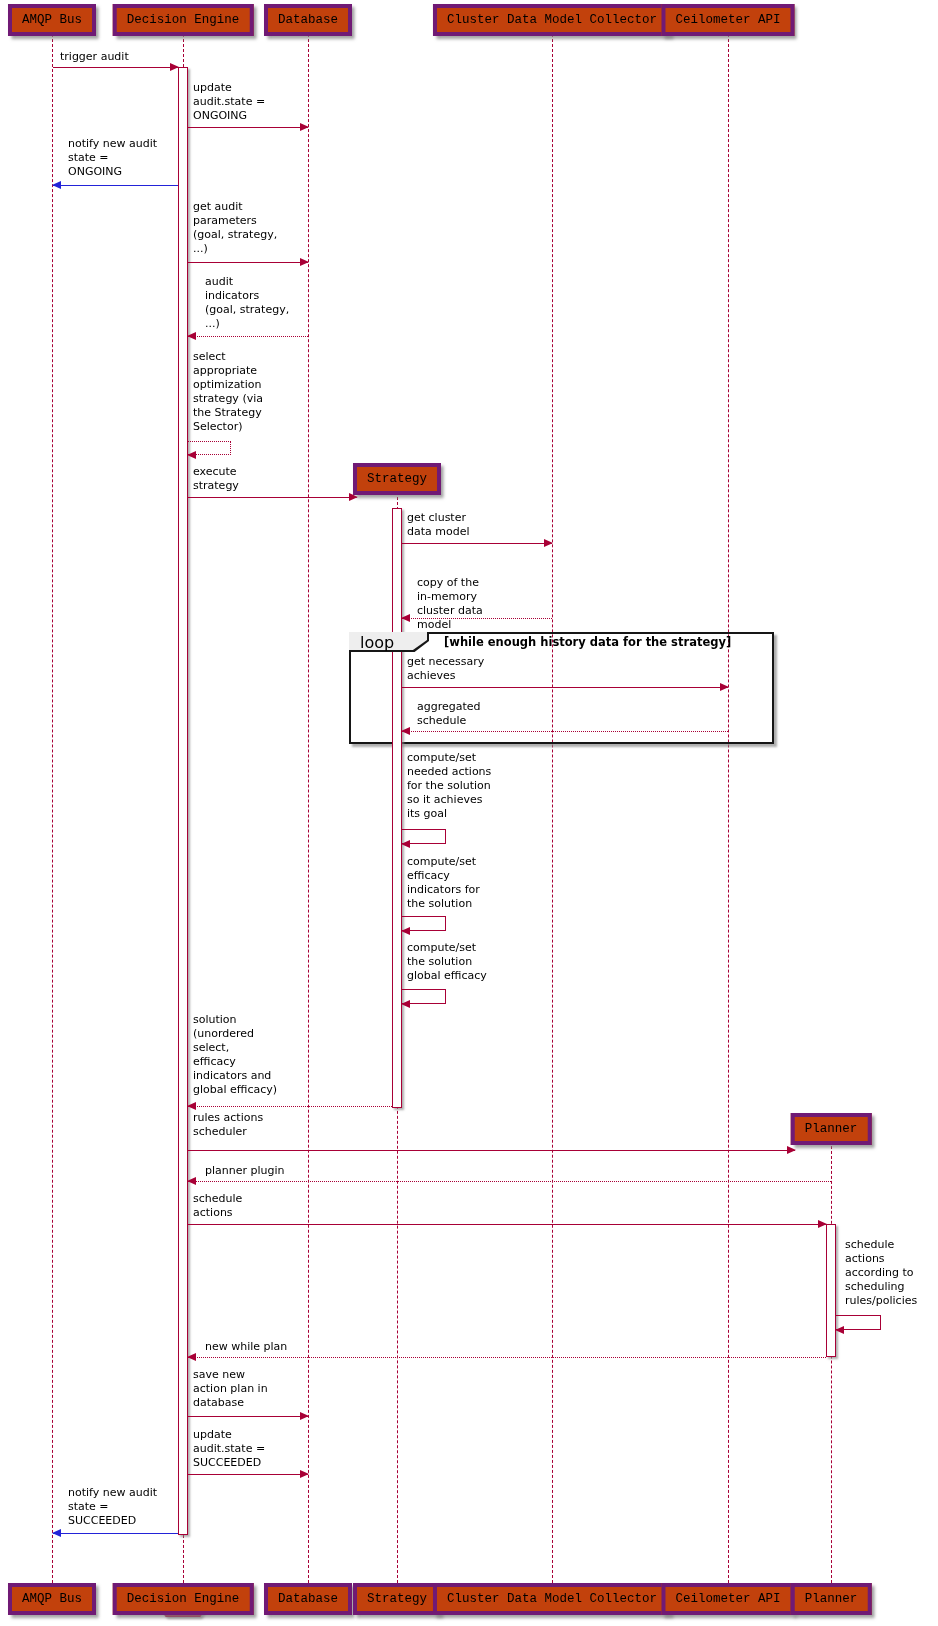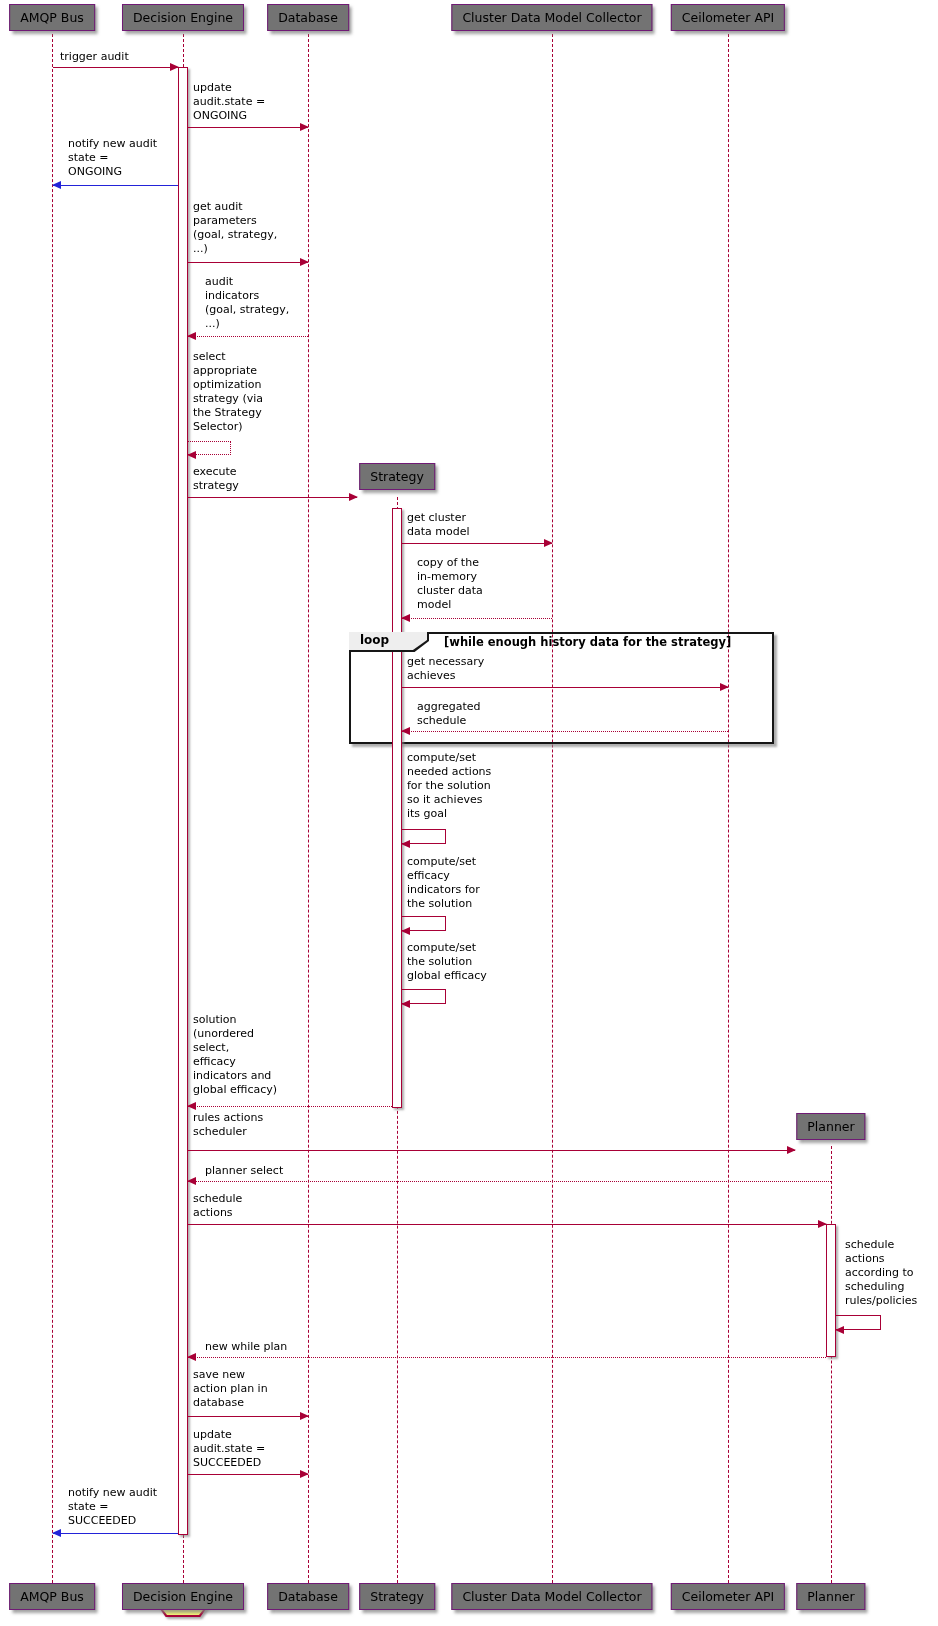--- a/index.html
+++ b/index.html
@@ -1,23 +1,23 @@
 <!DOCTYPE html>
 <html><head>
 <meta charset="utf-8">
 <style>
   html,body{margin:0;padding:0;background:#fff;}
   #diagram{position:relative;width:938px;height:1626px;background:#fff;
     font-family:"DejaVu Sans","Liberation Sans",sans-serif;overflow:hidden;}
   
   .life{position:absolute;width:0;border-left:1px dashed #A80036;z-index:1;}
   
-  .pbox{position:absolute;transform:translateX(-50%);background:#737373;
-    border:1px solid #701a75;padding:5px 10px;font-size:12.5px;color:#000;
-    box-shadow:3px 3px 3px rgba(130,130,130,0.75);white-space:nowrap;z-index:6;}
+  .pbox{position:absolute;transform:translateX(-50%);background:#c2410c;
+    border:4px solid #701a75;padding:5px 10px;font-size:12.5px;color:#000;
+    box-shadow:3px 3px 3px rgba(130,130,130,0.75);white-space:nowrap;z-index:6;font-family:Liberation Mono, monospace;}
   
   .act{position:absolute;width:8px;background:#fff;border:1px solid #A80036;
     box-shadow:2px 2px 2px rgba(130,130,130,0.65);z-index:3;}
   
   .arr{position:absolute;height:1px;z-index:4;}
   .arr .line{display:block;position:absolute;left:0;right:0;top:0;border-top:1px solid #A80036;}
   .arr.dot .line{border-top-style:dotted;}
   .head{position:absolute;width:0;height:0;}
   .head-r{right:-1px;top:-4px;border-top:4px solid transparent;border-bottom:4px solid transparent;border-left:9px solid #A80036;}
   .head-l{left:-1px;top:-4px;border-top:4px solid transparent;border-bottom:4px solid transparent;border-right:9px solid #A80036;}
@@ -31,21 +31,21 @@
   .lbl{position:absolute;font-size:11px;line-height:14px;color:#000;
     white-space:pre-line;z-index:5;}
   
   .frame{position:absolute;border:2px solid #161616;z-index:2;
     box-shadow:3px 3px 2px rgba(130,130,130,0.65);}
   .frame-tab{position:absolute;z-index:5;}
   .frame-tab-bg{position:absolute;left:0;top:0;right:0;bottom:0;background:#161616;
     clip-path:polygon(0 0,100% 0,100% 45%,82% 100%,0 100%);}
   .frame-tab-fg{position:absolute;left:0;top:0;right:2px;bottom:2px;background:#EEEEEE;
     clip-path:polygon(0 0,100% 0,100% 45%,82% 100%,0 100%);}
-  .frame-tab-label{position:absolute;left:11px;top:1px;font-size:12px;font-weight:bold;color:#000;}
+  .frame-tab-label{position:absolute;left:11px;top:1px;font-size:16px;font-weight:normal;color:#000;}
   .guard{position:absolute;font-size:11.5px;font-weight:bold;color:#000;z-index:5;white-space:nowrap;}
   
   .hex{position:absolute;z-index:6;filter:drop-shadow(2px 2px 1px rgba(130,130,130,0.7));margin-top:44px;}
   .hex-bg{position:absolute;left:0;top:0;right:0;bottom:0;background:#A80036;
     clip-path:polygon(18% 0,82% 0,100% 50%,82% 100%,18% 100%,0 50%);}
   .hex-fg{position:absolute;left:2px;top:2px;right:2px;bottom:2px;background:#FBFB77;
     clip-path:polygon(18% 0,82% 0,100% 50%,82% 100%,18% 100%,0 50%);}
   .hex-label{position:absolute;width:100%;text-align:center;top:5px;font-size:11px;color:#000;}
 </style>
 </head>
@@ -179,21 +179,21 @@
   <div class="lbl" style="left:193px;top:350px">select
 appropriate
 optimization
 strategy (via
 the Strategy
 Selector)</div>
   <div class="lbl" style="left:193px;top:465px">execute
 strategy</div>
   <div class="lbl" style="left:407px;top:511px">get cluster
 data model</div>
-  <div class="lbl" style="left:417px;top:556px">copy of the
+  <div class="lbl" style="left:417px;top:576px">copy of the
 in-memory
 cluster data
 model</div>
   <div class="lbl" style="left:407px;top:655px">get necessary
 achieves</div>
   <div class="lbl" style="left:417px;top:700px">aggregated
 schedule</div>
   <div class="lbl" style="left:407px;top:751px">compute/set
 needed actions
 for the solution
@@ -207,21 +207,21 @@
 the solution
 global efficacy</div>
   <div class="lbl" style="left:193px;top:1013px">solution
 (unordered
 select,
 efficacy
 indicators and
 global efficacy)</div>
   <div class="lbl" style="left:193px;top:1111px">rules actions
 scheduler</div>
-  <div class="lbl" style="left:205px;top:1164px">planner select</div>
+  <div class="lbl" style="left:205px;top:1164px">planner plugin</div>
   <div class="lbl" style="left:193px;top:1192px">schedule
 actions</div>
   <div class="lbl" style="left:845px;top:1238px">schedule
 actions
 according to
 scheduling
 rules/policies</div>
   <div class="lbl" style="left:205px;top:1340px">new while plan</div>
   <div class="lbl" style="left:193px;top:1368px">save new
 action plan in

